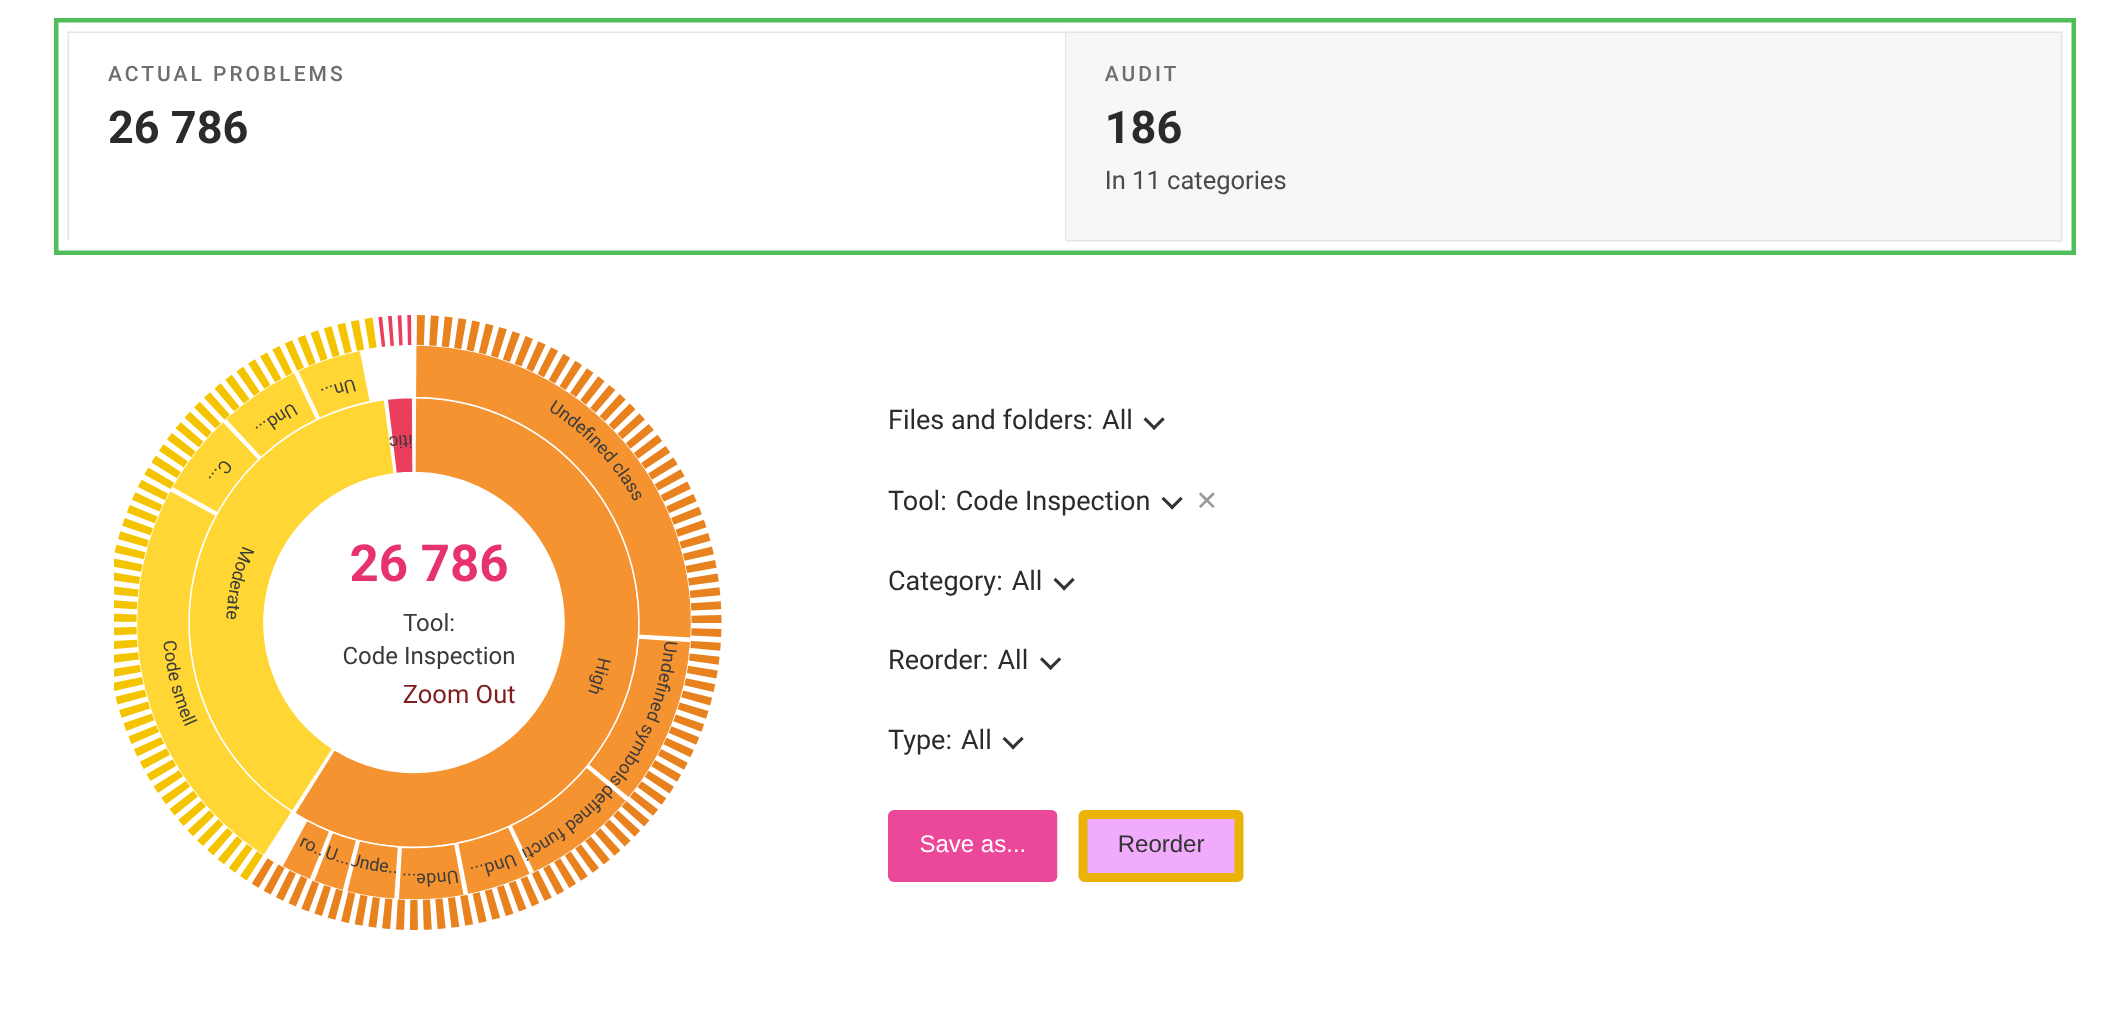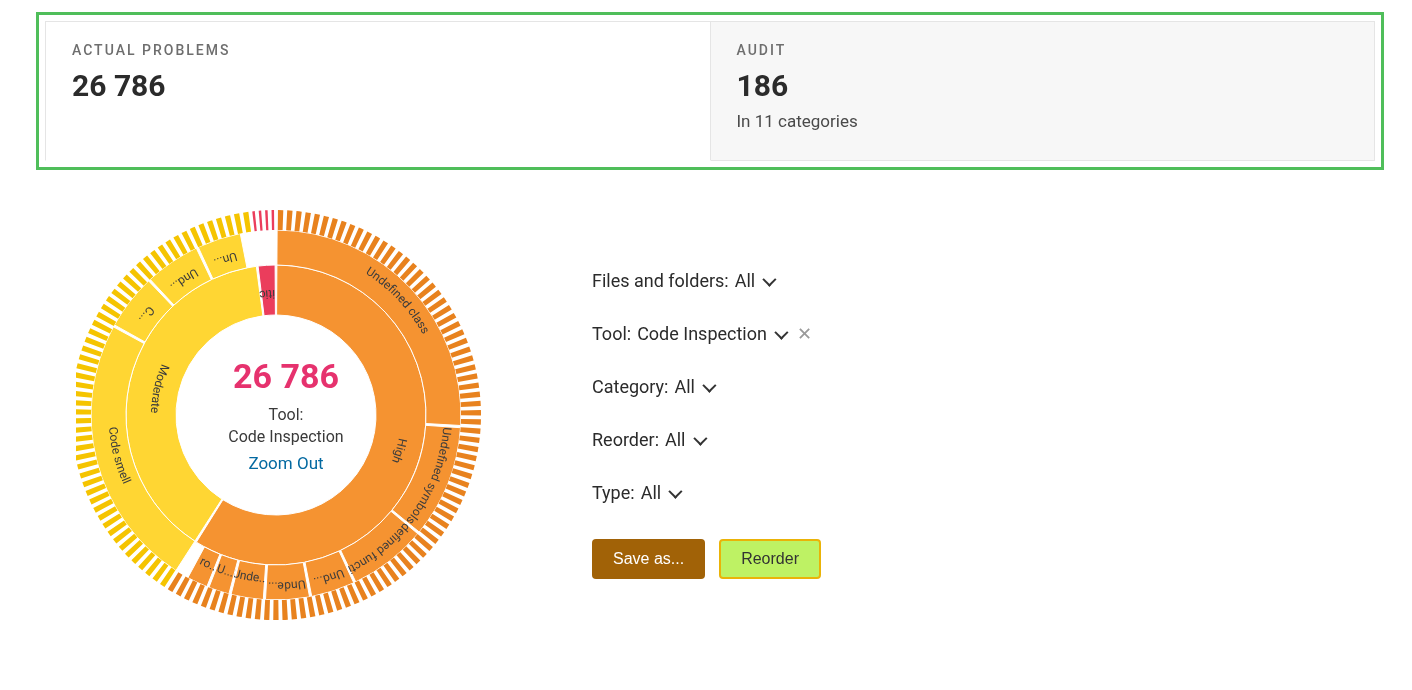--- a/index.html
+++ b/index.html
@@ -88,22 +88,23 @@
     white-space: nowrap;
   }
   .center-text .tool-line {
     font-size: 16px;
     color: #3a3a3a;
     line-height: 1.35;
     margin-bottom: 6px;
   }
   .center-text .zoom {
     font-size: 17px;
-    color: #0369a1;
+    color: #7f1d1d;
     cursor: pointer;
+    text-align: right;
   }
 
   
   .filters {
     display: flex;
     flex-direction: column;
     gap: 32px;
     padding-top: 80px;
     font-size: 18px;
     color: #2b2b2b;
@@ -135,27 +136,27 @@
     margin-top: 4px;
   }
   .btn {
     font-size: 16px;
     padding: 9px 20px;
     border-radius: 4px;
     border: 1px solid transparent;
     cursor: pointer;
   }
   .btn-primary {
-    background: #a16207;
+    background: #ec4899;
     color: #fff;
   }
   .btn-secondary {
-    background: #bef264;
+    background: #f0abfc;
     color: #333;
-    border: 2px solid #eab308;
+    border: 6px solid #eab308;
   }
 
   
   .arcLabel {
     font-size: 12px;
     fill: #3c3c3c;
     pointer-events: none;
   }
 </style>
 </head>

